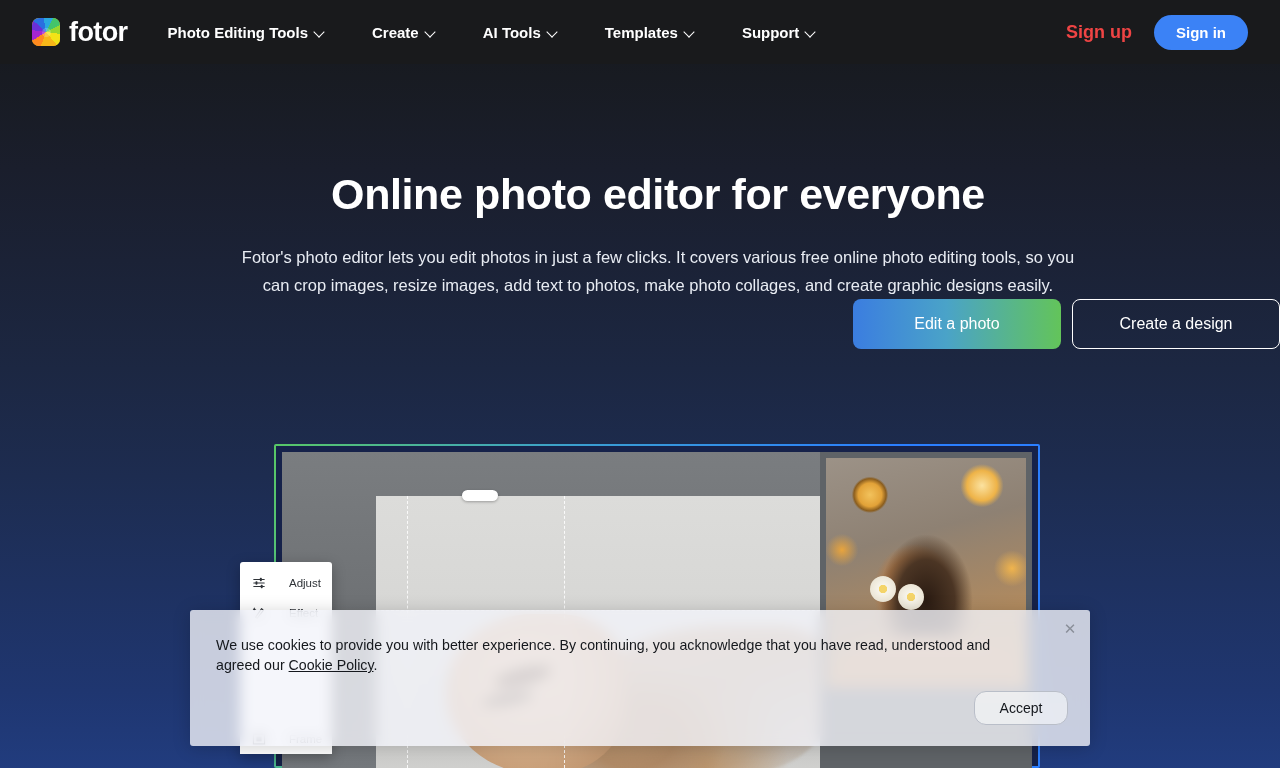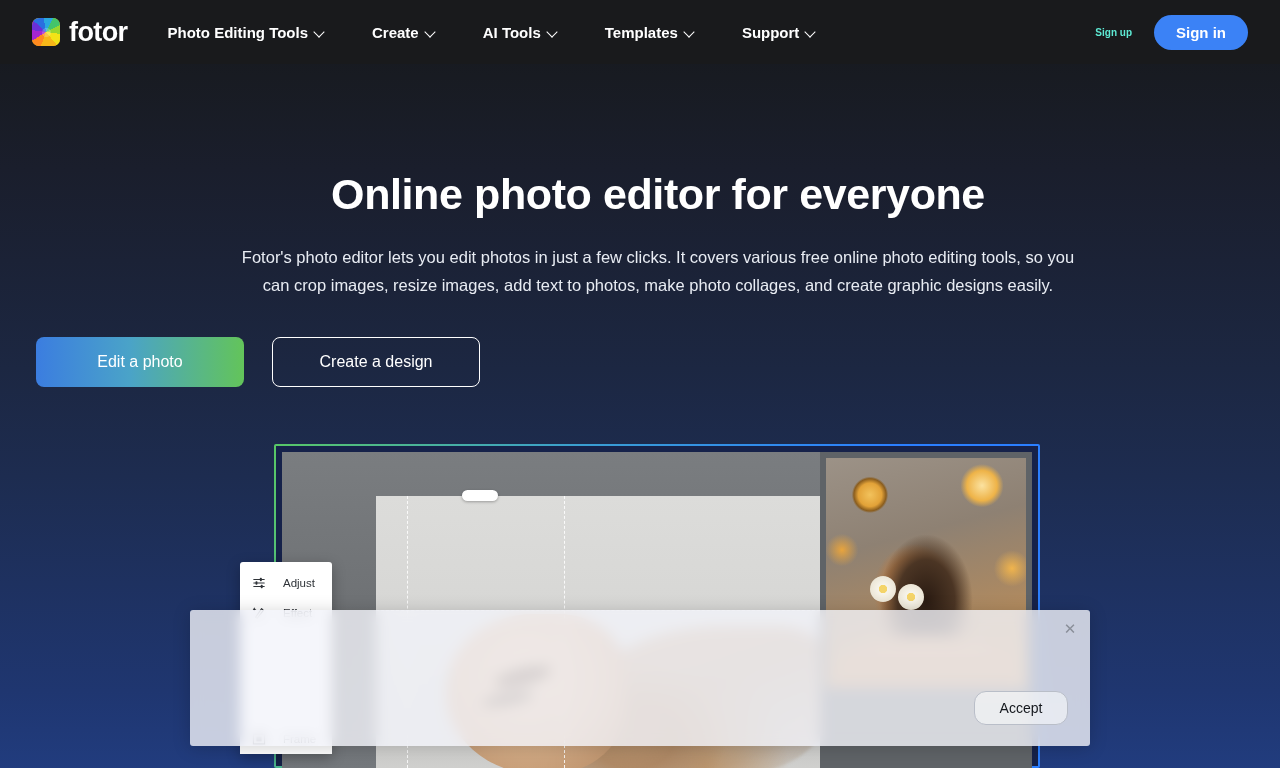--- a/index.html
+++ b/index.html
@@ -121,22 +121,22 @@
   }
 
   .nav-right {
     margin-left: auto;
     display: flex;
     align-items: center;
     margin-right: 32px;
     gap: 14px;
   }
   .signup-link {
-    color: #5eead4;
-    font-size: 10px;
+    color: #ef4444;
+    font-size: 18px;
     font-weight: 700;
     cursor: pointer;
     padding: 6px 8px;
     white-space: nowrap;
   }
   .signin-btn {
     background: #3b82f6;
     color: #ffffff;
     font-size: 15px;
     font-weight: 600;
@@ -167,24 +167,23 @@
   }
   .hero-sub {
     margin: 24px auto 0;
     width: 840px;
     color: #e8ecf3;
     font-size: 16.5px;
     line-height: 28px;
     font-weight: 400;
   }
   .cta-row {
-    margin-top: 38px;
-    display: flex;
-    justify-content: flex-start;
-    gap: 28px;
+    display: flex;
+    justify-content: flex-end;
+    gap: 11px;
   }
   .cta {
     height: 50px;
     min-width: 208px;
     border-radius: 8px;
     font-size: 16px;
     font-weight: 400;
     color: #ffffff;
     display: flex;
     align-items: center;
@@ -348,21 +347,21 @@
     width: 92px;
     background: #ffffff;
     border-radius: 3px 3px 0 0;
     box-shadow: 0 4px 14px rgba(0,0,0,0.28);
     padding: 6px 0 0 0;
     z-index: 14;
   }
   .tool-item {
     display: flex;
     align-items: center;
-    gap: 17px;
+    gap: 23px;
     padding: 8px 0 8px 12px;
     font-size: 11.5px;
     color: #2f3338;
     cursor: pointer;
     white-space: nowrap;
   }
   .tool-ico {
     width: 14px; height: 14px;
     flex: none;
     display: block;
@@ -536,15 +535,18 @@
   <div class="tool-item">
     <svg class="tool-ico" viewBox="0 0 16 16">
       <rect x="1.6" y="2.4" width="12.8" height="11.2" fill="none" stroke="#2f3338" stroke-width="1.2"></rect>
       <rect x="5" y="5.4" width="6" height="5.2" fill="#2f3338"></rect>
     </svg>
     <span>Frame</span>
   </div>
 </div>
 
 <div class="cookie">
+  <div class="cookie-text">
+    <span>We use cookies to provide you with better experience. By continuing, you acknowledge that you have read, understood and agreed our </span><a class="cookie-link">Cookie Policy</a><span>.</span>
+  </div>
   <button class="cookie-accept">Accept</button>
   <div class="cookie-close">✕</div>
 </div>
 
 </body></html>

